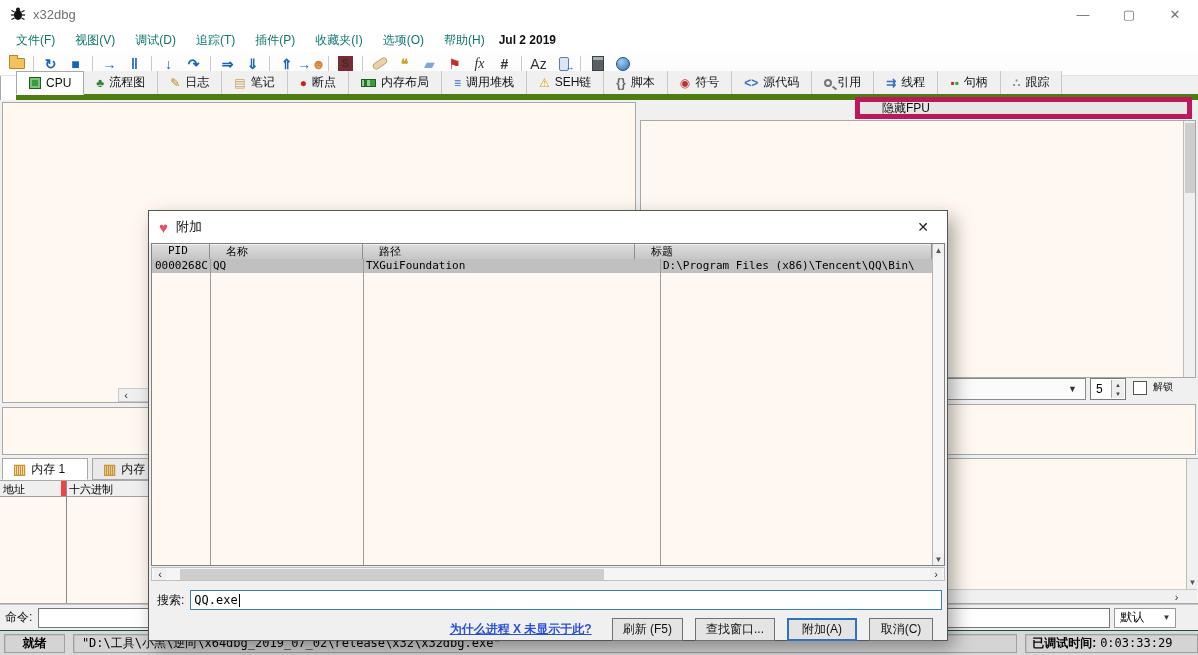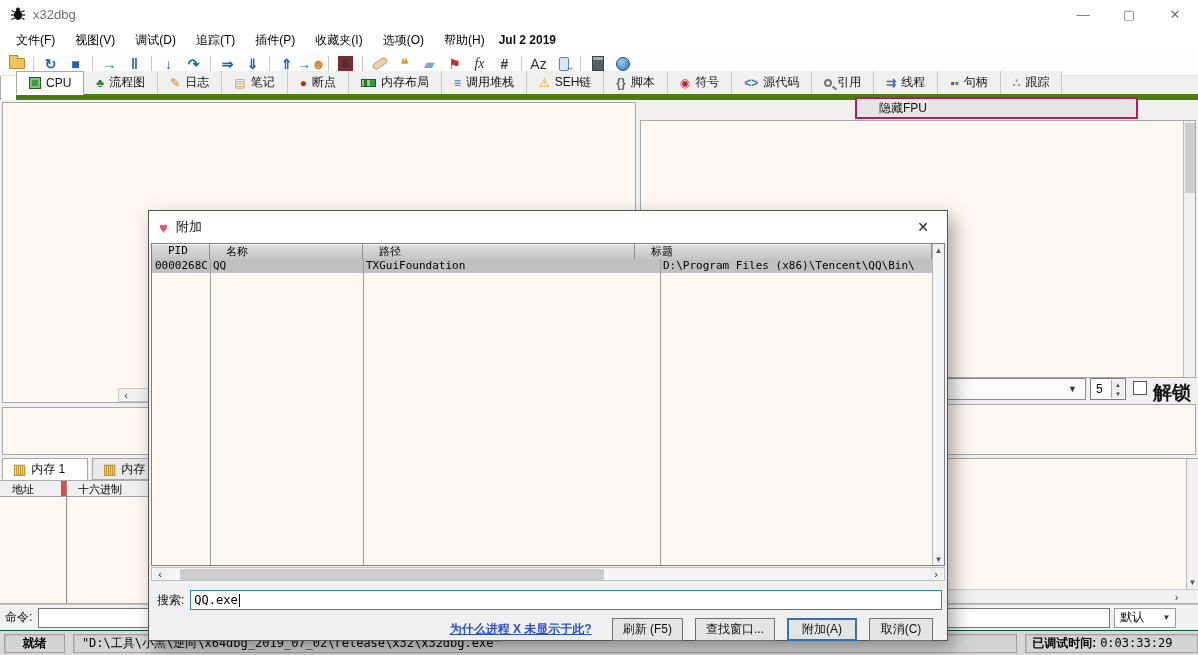--- a/index.html
+++ b/index.html
@@ -9,21 +9,21 @@
   #win { position:relative; width:1198px; height:655px; background:#fff; box-shadow:inset 0 0 0 1px #a9a9a9; overflow:hidden; }
 
   
   #titlebar { left:0; top:0; width:1198px; height:28px; background:#fff; display:flex; align-items:center; padding-left:10px; }
   #titlebar .title { color:#707070; margin-left:7px; font-size:13px; }
   .win-controls { position:absolute; right:0; top:0; height:28px; display:flex; }
   .win-btn { width:46px; height:28px; display:flex; align-items:center; justify-content:center; color:#707070; font-size:13px; }
 
   
   #menubar { left:0; top:28px; width:1198px; height:24px; background:#fff; display:flex; align-items:center; padding-left:6px; }
-  .menu-item { padding:3px 10px; color:#000000; }
+  .menu-item { padding:3px 10px; color:#0f766e; }
   .build-date { margin-left:4px; color:#111; font-weight:bold; font-size:12px; }
 
   
   #toolbar { left:0; top:52px; width:1198px; height:24px; background:#fdfdfd; display:flex; align-items:center; padding-left:4px; border-bottom:1px solid #e4e4e4; }
   .tool-btn { width:25px; height:22px; display:flex; align-items:center; justify-content:center; }
   .tool-sep { width:1px; height:16px; background:#c9c9c9; margin:0 4px; }
   .icon { display:inline-flex; align-items:center; justify-content:center; font-size:14px; line-height:1; }
 
   
   .ic-folder { width:16px; height:11px; background:#f2c35c; border:1px solid #b8862c; border-radius:1px; position:relative; }
@@ -48,36 +48,36 @@
 
   
   #main { left:0; top:100px; width:1198px; height:504px; background:#f0f0f0; }
   .panel { position:absolute; background:#fff8f0; border:1px solid #a8a8a8; }
   .vline { position:absolute; width:1px; background:#8c8c8c; }
   .scroll-track { position:absolute; background:#f0f0f0; }
   .scroll-thumb { position:absolute; background:#cdcdcd; }
   .scroll-arrow { position:absolute; color:#555; font-size:8px; display:flex; align-items:center; justify-content:center; background:#f0f0f0; }
 
   
-  #hidefpu-btn { left:855px; top:-3px; width:283px; height:22px; background:#e6e6e6; border:2px solid #be185d; display:flex; align-items:center; padding-left:22px; color:#111; }
+  #hidefpu-btn { left:855px; top:-3px; width:337px; height:22px; background:#e6e6e6; border:5px solid #be185d; display:flex; align-items:center; padding-left:22px; color:#111; }
   #reg-combo { left:640px; top:278px; width:446px; height:22px; background:#fbfbfb; border:1px solid #8a8a8a; display:flex; align-items:center; justify-content:flex-end; }
   #reg-combo .arrow { color:#333; font-size:9px; margin-right:8px; }
   #reg-spin { left:1090px; top:278px; width:36px; height:22px; background:#fff; border:1px solid #7a7a7a; display:flex; align-items:center; padding-left:5px; }
   #reg-spin .spin-btns { position:absolute; right:1px; top:1px; width:13px; height:18px; border-left:1px solid #aaa; display:flex; flex-direction:column; }
   #reg-spin .spin-btns span { flex:1; font-size:6px; color:#444; display:flex; align-items:center; justify-content:center; background:#efefef; }
   #unlock-box { left:1133px; top:281px; width:14px; height:14px; background:#fff; border:1px solid #555; }
-  #unlock-label { left:1153px; top:280px; color:#111; font-size:19px;font-weight:bold; }
+  #unlock-label { left:1153px; top:280px; color:#111; font-size:10px; }
 
   
   .mem-tab { position:absolute; height:22px; display:flex; align-items:center; gap:5px; padding:0 10px; border:1px solid #a8a8a8; background:#e9e9e9; color:#111; }
   .mem-tab.active { background:#fff; border-bottom-color:#fff; }
 
   
   .grid-header { position:absolute; height:16px; background:#efefef; border-bottom:1px solid #a0a0a0; display:flex; font-size:11px; font-family:"DejaVu Sans Mono", monospace; }
-  .grid-header .cell { padding:1px 12px; border-right:5px solid #ef4444; }
+  .grid-header .cell { padding:1px 3px; border-right:5px solid #ef4444; }
 
   
   #dialog { left:148px; top:110px; width:800px; height:431px; background:#f0f0f0; border:1px solid #555; box-shadow:6px 8px 18px rgba(0,0,0,.35); z-index:10; }
   #dlg-titlebar { left:0; top:0; width:798px; height:32px; background:#fff; display:flex; align-items:center; padding-left:10px; }
   #dlg-titlebar .dlg-title { margin-left:8px; color:#111; font-size:13px; }
   #dlg-close { position:absolute; right:4px; top:0; width:40px; height:32px; display:flex; align-items:center; justify-content:center; font-size:14px; color:#222; }
   #dlg-table { left:2px; top:32px; width:794px; height:323px; background:#fff8f0; border:1px solid #808080; }
   .tbl-head { position:absolute; left:0; top:0; width:780px; height:15px; background:linear-gradient(#dedede,#c6c6c6); display:flex; font-family:"DejaVu Sans Mono", monospace; font-size:11px; }
   .tbl-head .cell { border-right:1px solid #909090; box-shadow:inset 0 1px 0 #f2f2f2; padding:0 16px; white-space:nowrap; overflow:hidden; }
   .tbl-row { position:absolute; left:0; top:15px; width:780px; height:14px; background:#c0c0c0; display:flex; font-family:"DejaVu Sans Mono", monospace; font-size:11px; }

